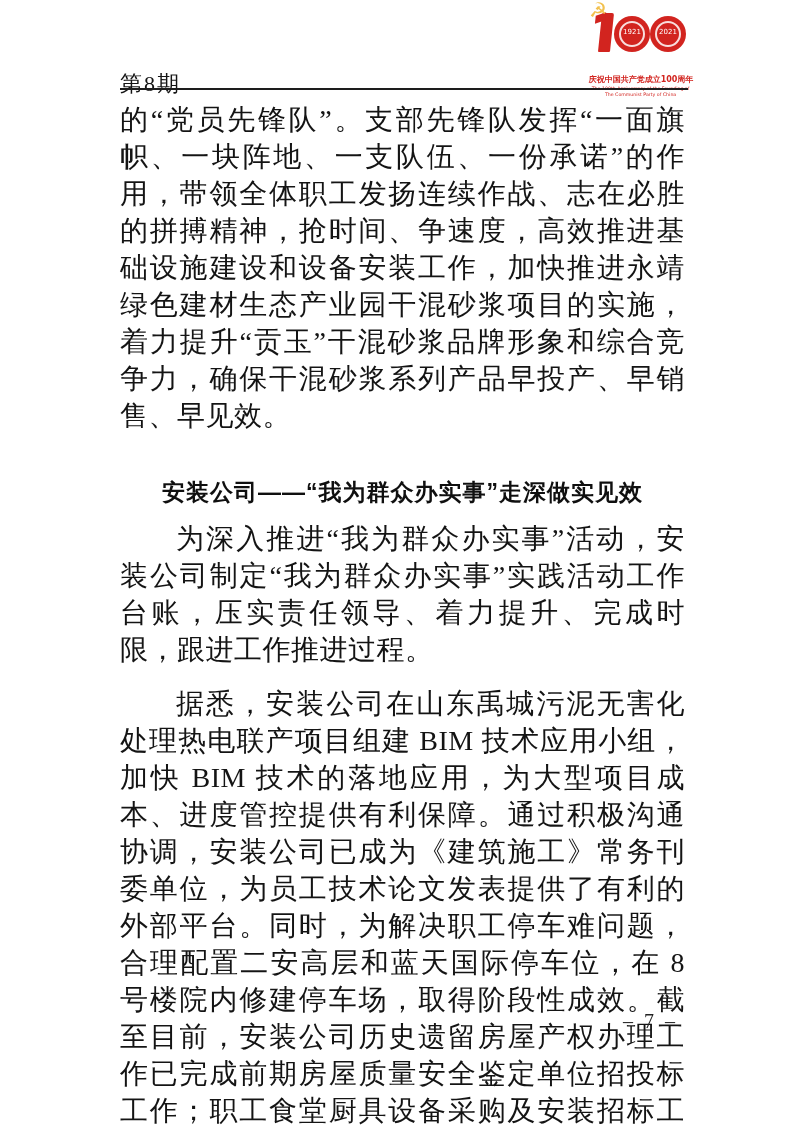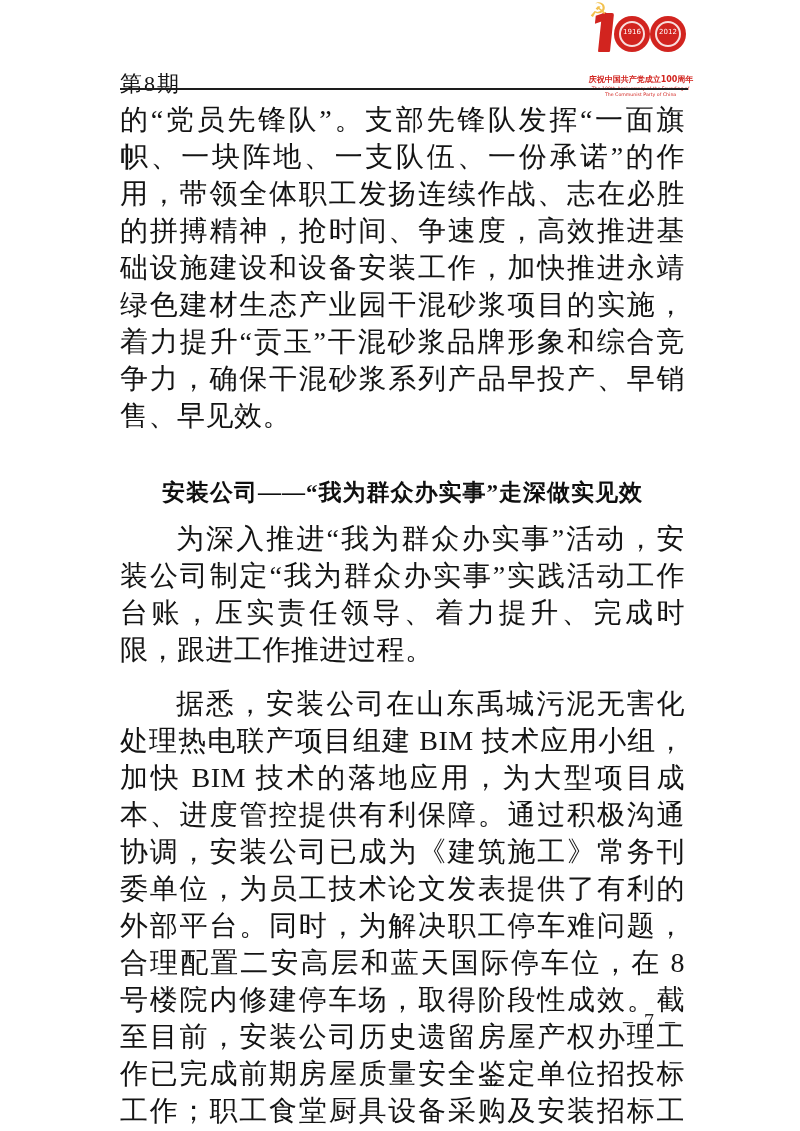--- a/index.html
+++ b/index.html
@@ -116,21 +116,21 @@
   .para.first { margin-top: 5px; }
   .para.indent { text-indent: 2em; }
   .para + .para { margin-top: 17px; }
   .heading {
     margin: 40px 0 9px 0;
     font-size: 23px;
     line-height: 37px;
     font-weight: bold;
     text-align: center;
     letter-spacing: 1px;
-    font-family: Liberation Serif, serif;
+    font-family: Liberation Sans, sans-serif;
     color: #0f0f0f;
   }
 
   
   .footer {
     position: absolute;
     top: 1010px; right: 122px;
     font-size: 20px;
     letter-spacing: 3px;
     color: #222;
@@ -143,25 +143,25 @@
 
   <div class="header">
     <div class="issue">第8期</div>
 
     <div class="logo">
       <div class="logo-mark">
         <span class="hs">☭</span>
         <span class="one"></span>
         <span class="zero z1">
           <span class="ring"></span>
-          <span class="yr">1916</span>
+          <span class="yr">1921</span>
         </span>
         <span class="zero z2">
           <span class="ring"></span>
-          <span class="yr">2012</span>
+          <span class="yr">2021</span>
         </span>
       </div>
       <div class="cap-cn">庆祝中国共产党成立100周年</div>
       <div class="cap-en">
         <div>The 100th Anniversary of the Founding of</div>
         <div>The Communist Party of China</div>
       </div>
     </div>
   </div>
 

